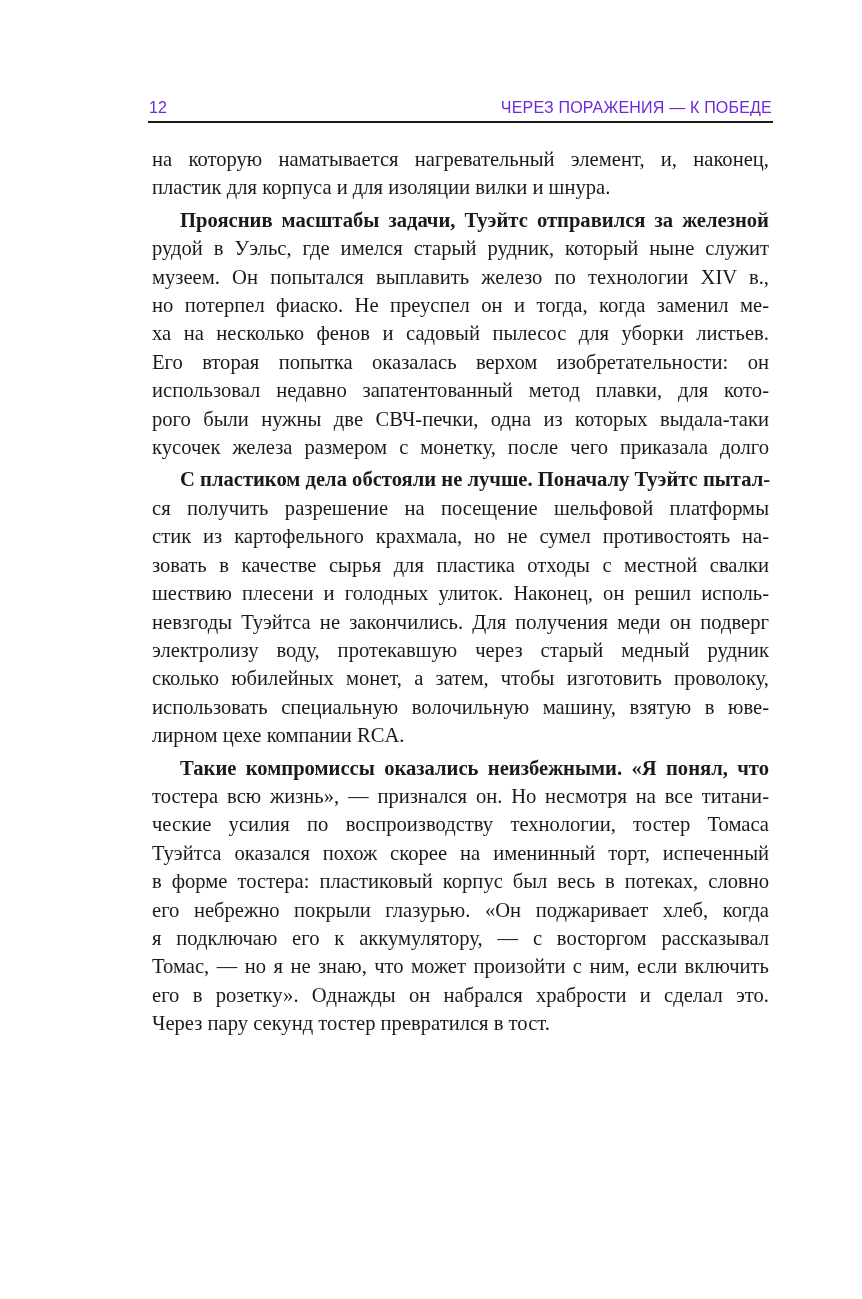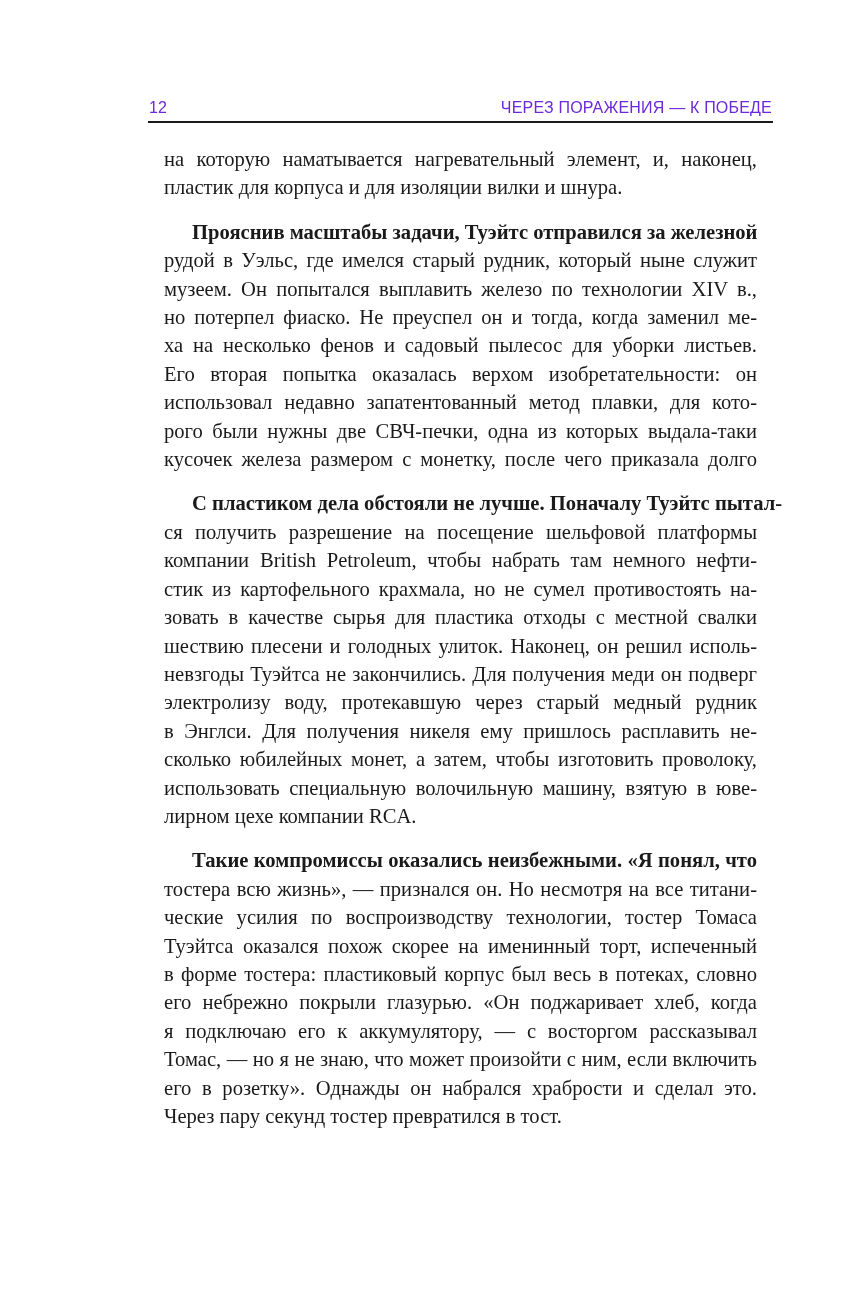--- a/index.html
+++ b/index.html
@@ -39,21 +39,21 @@
     }
     .body-text {
       margin-top: 22px;
       font-family: "Liberation Serif", serif;
       font-size: 20.6px;
       line-height: 28.4px;
       text-align: justify;
       hyphens: manual;
     }
     .body-text p {
-      margin: 16px;
+      margin: 4px;
     }
     .line {
       display: block;
       text-align: justify;
       text-align-last: justify;
       white-space: nowrap;
       overflow: visible;
     }
     .line.last {
       text-align-last: left;
@@ -85,27 +85,25 @@
         <span class="line">но потерпел фиаско. Не преуспел он и тогда, когда заменил ме-</span>
         <span class="line">ха на несколько фенов и садовый пылесос для уборки листьев.</span>
         <span class="line">Его вторая попытка оказалась верхом изобретательности: он</span>
         <span class="line">использовал недавно запатентованный метод плавки, для кото-</span>
         <span class="line">рого были нужны две СВЧ-печки, одна из которых выдала-таки</span>
         <span class="line">кусочек железа размером с монетку, после чего приказала долго</span>
       </p>
       <p>
         <span class="line indent">С пластиком дела обстояли не лучше. Поначалу Туэйтс пытал-</span>
         <span class="line">ся получить разрешение на посещение шельфовой платформы</span>
-        <span class="line">компании British Petroleum, чтобы набрать там немного нефти-</span>
         <span class="line">стик из картофельного крахмала, но не сумел противостоять на-</span>
         <span class="line">зовать в качестве сырья для пластика отходы с местной свалки</span>
         <span class="line">шествию плесени и голодных улиток. Наконец, он решил исполь-</span>
         <span class="line">невзгоды Туэйтса не закончились. Для получения меди он подверг</span>
         <span class="line">электролизу воду, протекавшую через старый медный рудник</span>
-        <span class="line">в Энглси. Для получения никеля ему пришлось расплавить не-</span>
         <span class="line">сколько юбилейных монет, а затем, чтобы изготовить проволоку,</span>
         <span class="line">использовать специальную волочильную машину, взятую в юве-</span>
         <span class="line last">лирном цехе компании RCA.</span>
       </p>
       <p>
         <span class="line indent">Такие компромиссы оказались неизбежными. «Я понял, что</span>
         <span class="line">тостера всю жизнь», — признался он. Но несмотря на все титани-</span>
         <span class="line">ческие усилия по воспроизводству технологии, тостер Томаса</span>
         <span class="line">Туэйтса оказался похож скорее на именинный торт, испеченный</span>
         <span class="line">в форме тостера: пластиковый корпус был весь в потеках, словно</span>

